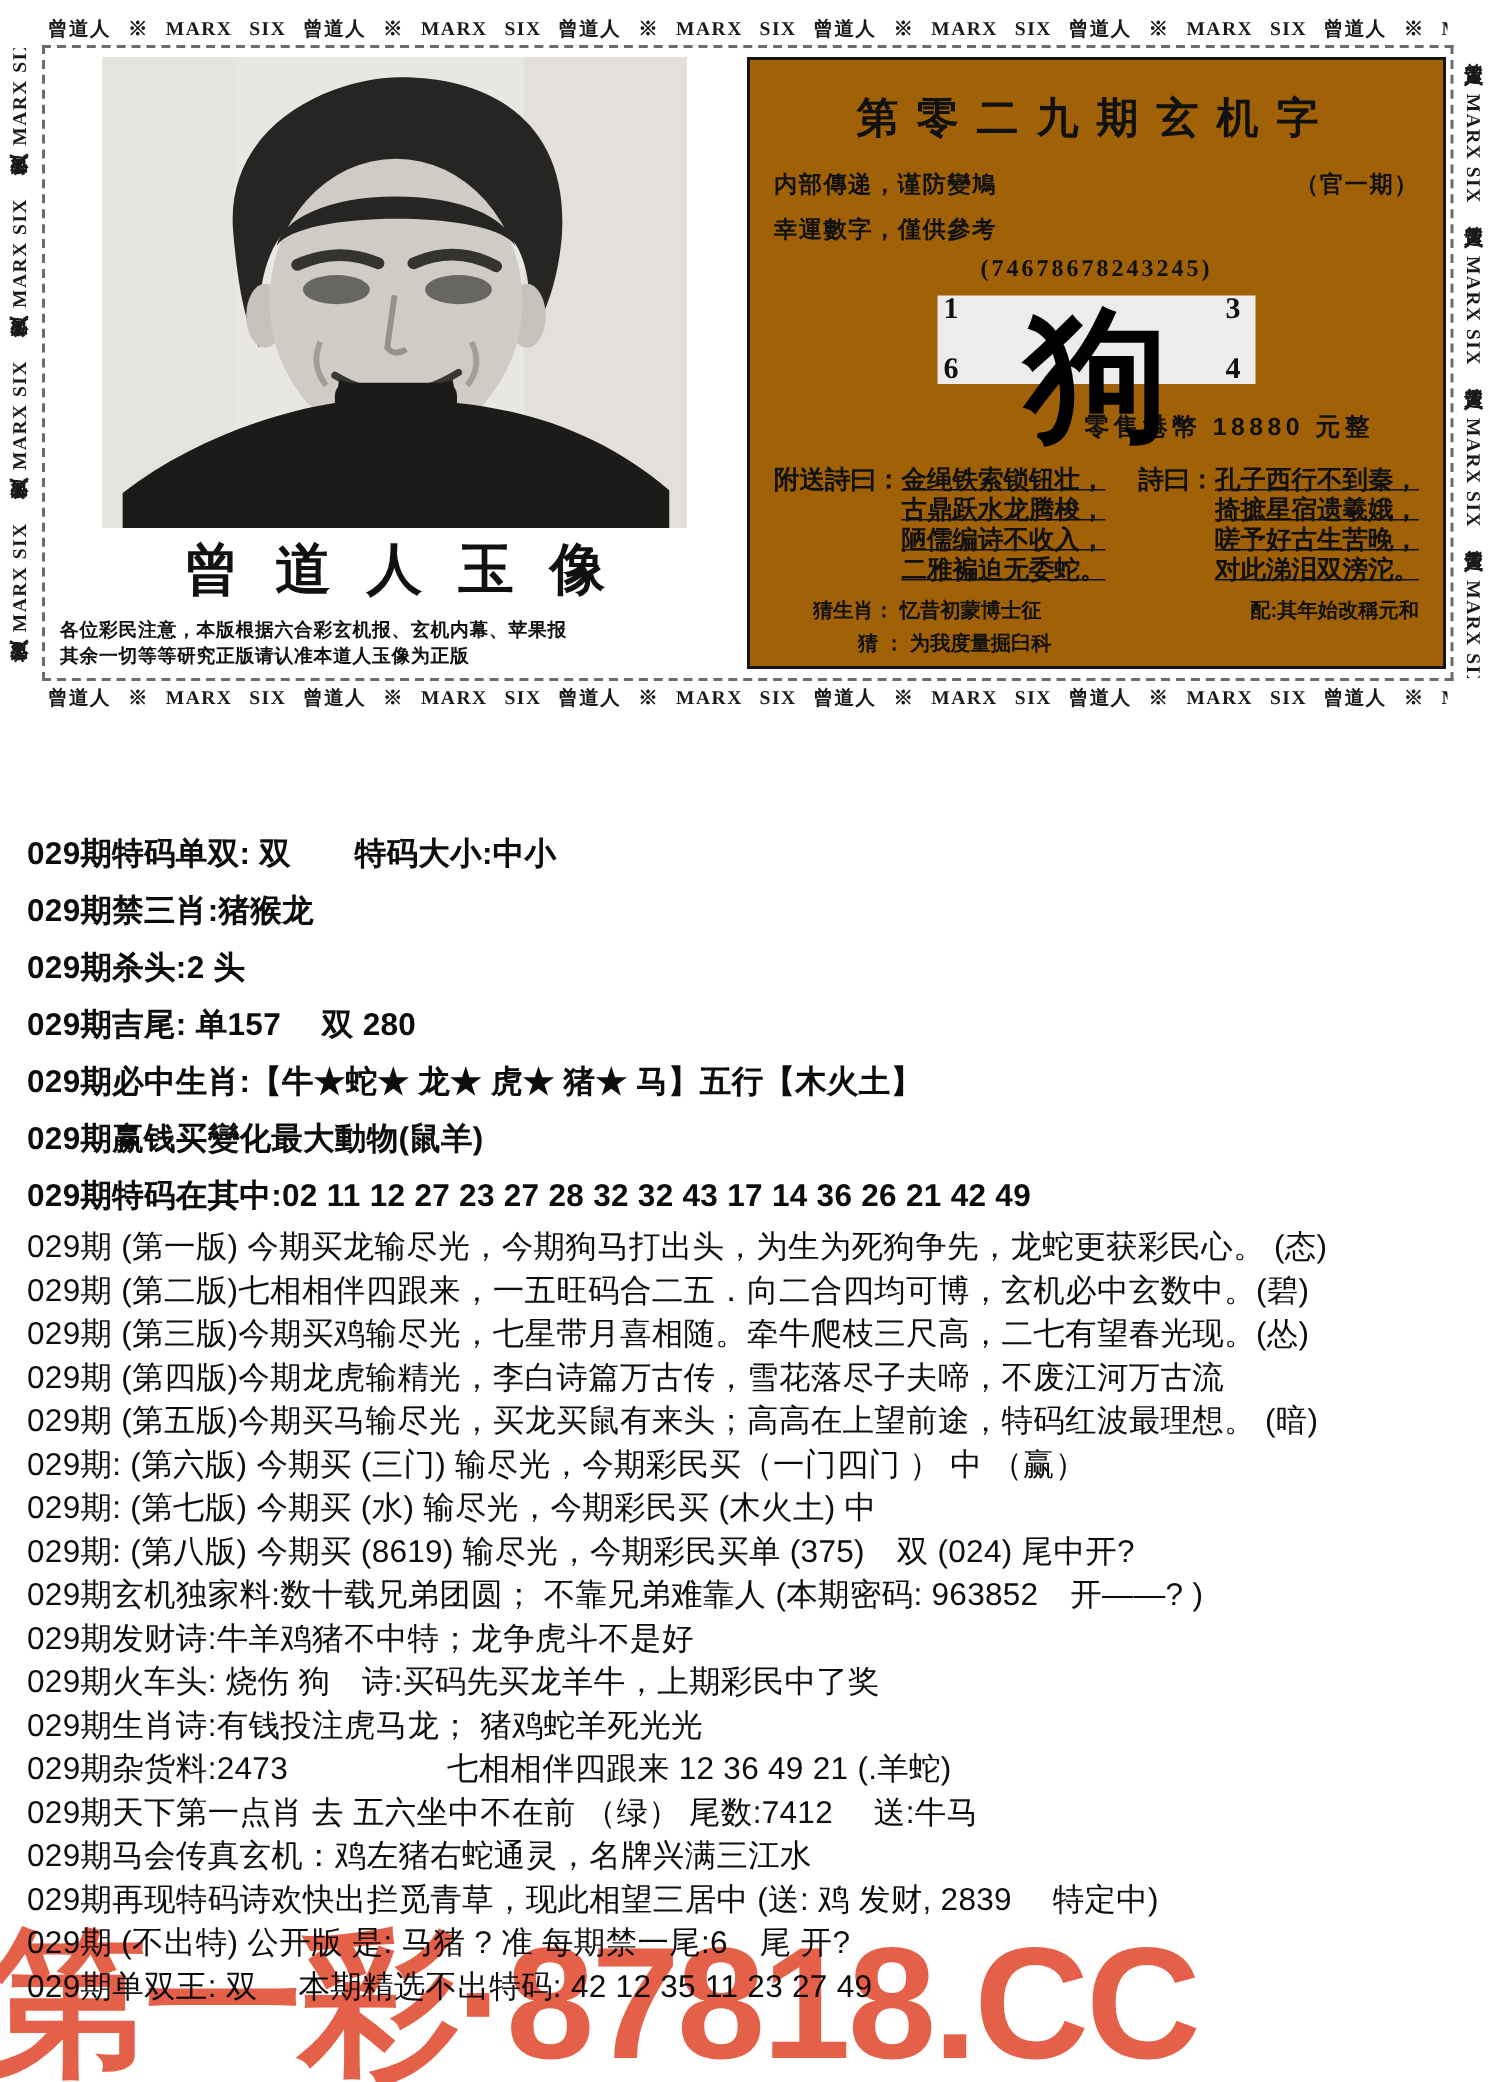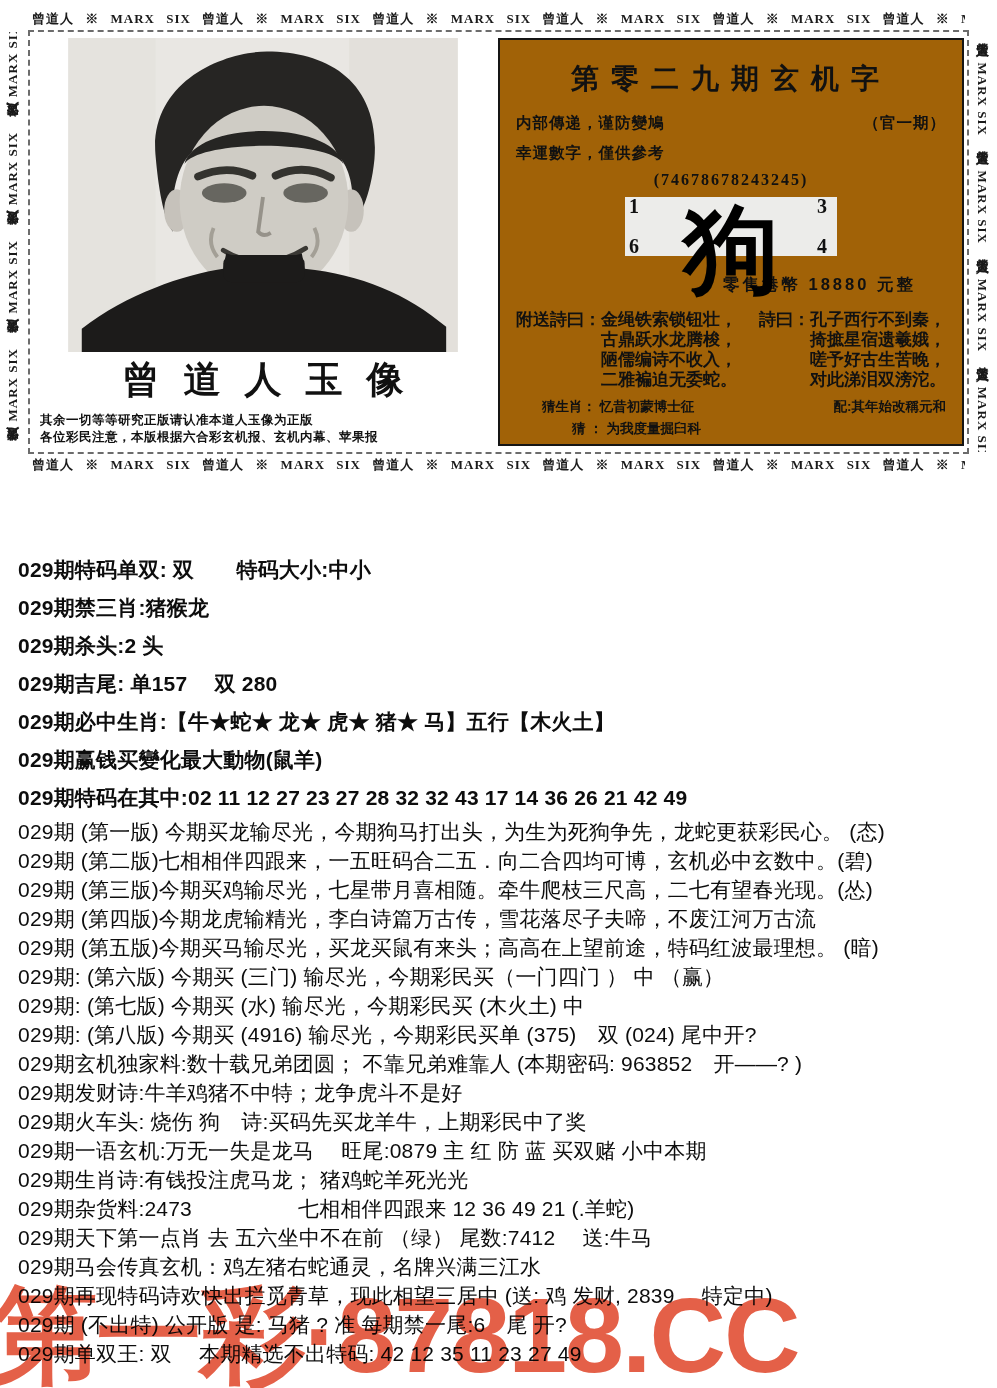--- a/index.html
+++ b/index.html
@@ -48,21 +48,21 @@
                font-family:"Liberation Serif",serif;font-size:96px;line-height:116px;
                font-weight:900;color:#000;}
   .corner{position:absolute;font-family:"Liberation Serif",serif;font-size:20px;font-weight:700;}
   .corner.tl{left:4px;top:-2px;}   .corner.tr{right:10px;top:-2px;}
   .corner.bl{left:4px;bottom:-2px;}.corner.br{right:10px;bottom:-2px;}
   .price{margin-top:18px;font-size:16.5px;font-weight:700;letter-spacing:3px;
          text-align:right;padding-right:30px;}
   .poems{display:flex;margin-top:14px;font-size:17px;font-weight:700;}
   .poem-block{display:flex;}
   .poem-block .label{white-space:nowrap;line-height:20px;}
-  .poem-lines div{line-height:20px;white-space:nowrap;}
+  .poem-lines div{line-height:20px;white-space:nowrap;text-decoration:underline;}
   .poem-block.second{margin-left:22px;}
   .poem-foot{display:flex;justify-content:space-between;margin-top:8px;
              font-size:13.5px;font-weight:700;padding-left:26px;}
   .guess2{margin-top:4px;font-size:13.5px;font-weight:700;padding-left:56px;}
 
   
   .body-lines{position:absolute;top:551px;left:18px;right:4px;}
   .body-line{font-size:21px;line-height:29px;font-weight:500;white-space:nowrap;
              letter-spacing:0.2px;color:#0d0d0d;}
   .body-line:nth-child(-n+7){line-height:38px;font-weight:600;}
@@ -120,22 +120,22 @@
           <path d="M172,230 Q202,243 233,228" stroke="#6b6760" stroke-width="3" fill="none"></path>
 
           <path d="M180,258 Q202,268 224,258" stroke="#a9a59c" stroke-width="3" fill="none"></path>
 
           <path d="M14,324 L14,300 C60,264 120,244 160,238 L163,222 Q202,236 241,222 L244,238
                    C302,244 350,264 390,298 L390,324 Z" fill="#1c1b1a"></path>
           <rect x="160" y="224" width="84" height="28" rx="9" fill="#1c1b1a"></rect>
         </svg>
         <div class="caption">曾道人玉像</div>
         <div class="notes">
+            <div>各位彩民注意，本版根据六合彩玄机报、玄机内幕、苹果报</div>
             <div>其余一切等等研究正版请认准本道人玉像为正版</div>
-            <div>各位彩民注意，本版根据六合彩玄机报、玄机内幕、苹果报</div>
           </div>
       </div>
 
       <div class="right-panel">
         <div class="panel-title">第零二九期玄机字</div>
         <div class="panel-sub">
           <span>内部傳递，谨防變鳩</span>
           <span>（官一期）</span>
         </div>
         <div class="panel-sub2">幸運數字，僅供參考</div>
@@ -189,25 +189,24 @@
       <div class="body-line">029期必中生肖:【牛★蛇★ 龙★ 虎★ 猪★ 马】五行【木火土】</div>
       <div class="body-line">029期赢钱买變化最大動物(鼠羊)</div>
       <div class="body-line">029期特码在其中:02 11 12 27 23 27 28 32 32 43 17 14 36 26 21 42 49</div>
       <div class="body-line">029期 (第一版) 今期买龙输尽光，今期狗马打出头，为生为死狗争先，龙蛇更获彩民心。 (态)</div>
       <div class="body-line">029期 (第二版)七相相伴四跟来，一五旺码合二五．向二合四均可博，玄机必中玄数中。(碧)</div>
       <div class="body-line">029期 (第三版)今期买鸡输尽光，七星带月喜相随。牵牛爬枝三尺高，二七有望春光现。(怂)</div>
       <div class="body-line">029期 (第四版)今期龙虎输精光，李白诗篇万古传，雪花落尽子夫啼，不废江河万古流</div>
       <div class="body-line">029期 (第五版)今期买马输尽光，买龙买鼠有来头；高高在上望前途，特码红波最理想。 (暗)</div>
       <div class="body-line">029期: (第六版) 今期买 (三门) 输尽光，今期彩民买（一门四门 ） 中 （赢）</div>
       <div class="body-line">029期: (第七版) 今期买 (水) 输尽光，今期彩民买 (木火土) 中</div>
-      <div class="body-line">029期: (第八版) 今期买 (4916) 输尽光，今期彩民买单 (375)　双 (024) 尾中开?</div>
+      <div class="body-line">029期: (第八版) 今期买 (8619) 输尽光，今期彩民买单 (375)　双 (024) 尾中开?</div>
       <div class="body-line">029期玄机独家料:数十载兄弟团圆； 不靠兄弟难靠人 (本期密码: 963852　开——? )</div>
       <div class="body-line">029期发财诗:牛羊鸡猪不中特；龙争虎斗不是好</div>
       <div class="body-line">029期火车头: 烧伤 狗　诗:买码先买龙羊牛，上期彩民中了奖</div>
-      <div class="body-line">029期一语玄机:万无一失是龙马　 旺尾:0879 主 红 防 蓝 买双赌 小中本期</div>
       <div class="body-line">029期生肖诗:有钱投注虎马龙； 猪鸡蛇羊死光光</div>
       <div class="body-line">029期杂货料:2473　　　　　七相相伴四跟来  12 36 49 21 (.羊蛇)</div>
       <div class="body-line">029期天下第一点肖 去 五六坐中不在前 （绿） 尾数:7412　 送:牛马</div>
       <div class="body-line">029期马会传真玄机：鸡左猪右蛇通灵，名牌兴满三江水</div>
       <div class="body-line">029期再现特码诗欢快出拦觅青草，现此相望三居中 (送: 鸡 发财, 2839　 特定中)</div>
       <div class="body-line">029期 (不出特) 公开版 是: 马猪 ? 准 每期禁一尾:6　尾 开?</div>
       <div class="body-line">029期单双王: 双　 本期精选不出特码: 42 12 35 11 23 27 49</div>
     </div>
 
   <div class="watermark" title="第一彩·87818.CC" style="color: rgb(226, 82, 56);">第一彩·87818.CC</div>

